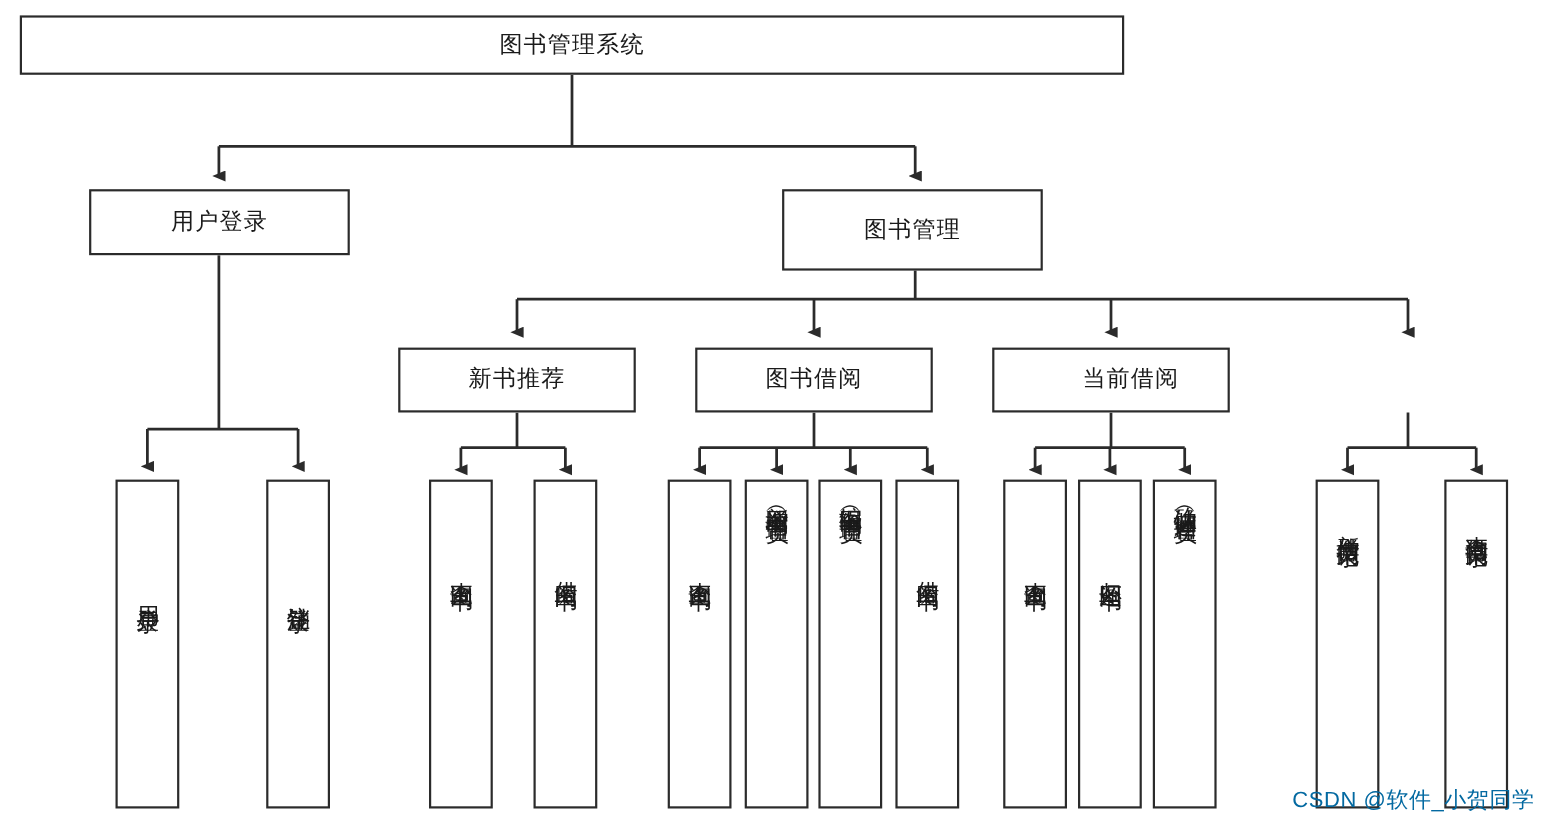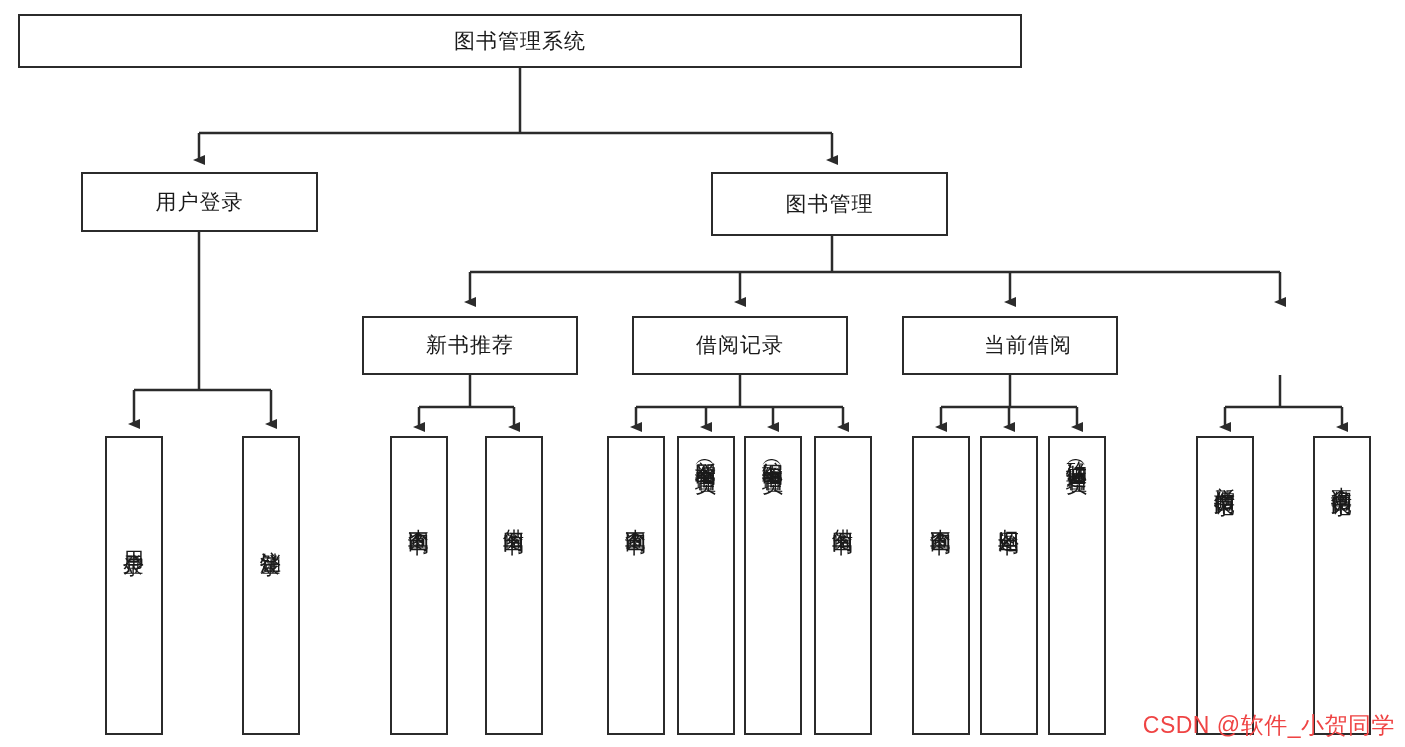--- a/index.html
+++ b/index.html
@@ -60,22 +60,22 @@
     left: 0;
     top: 0;
     width: 1405px;
     height: 747px;
     pointer-events: none;
   }
   .watermark {
     position: absolute;
     right: 10px;
     bottom: 6px;
-    font-size: 23px;
-    color: #ef4444;
+    font-size: 20px;
+    color: #0369a1;
     letter-spacing: 0.5px;
     white-space: nowrap;
   }
 </style>
 </head>
 <body>
 
 <div id="canvas">
 
   <svg class="edges" viewBox="0 0 1405 747">
@@ -128,29 +128,29 @@
     </g>
   </svg>
 
   <div class="node" style="left:18px; top:14px; width:1004px; height:54px;">
     <span class="label">图书管理系统</span>
   </div>
 
   <div class="node" style="left:81px; top:172px; width:237px; height:60px;">
     <span class="label">用户登录</span>
   </div>
-  <div class="node" style="left:711px; top:172px; width:237px; height:64px;">
+  <div class="node" style="left:711px; top:172px; width:237px; height:74px;">
     <span class="label">图书管理</span>
   </div>
 
   <div class="node" style="left:362px; top:316px; width:216px; height:59px;">
     <span class="label">新书推荐</span>
   </div>
   <div class="node" style="left:632px; top:316px; width:216px; height:59px;">
-    <span class="label">借阅记录</span>
+    <span class="label">图书借阅</span>
   </div>
   <div class="node" style="left:902px; top:316px; width:216px; height:59px;padding-left:36px;">
     <span class="label">当前借阅</span>
   </div>
 
   <div class="node vertical mid3" style="left:105px; top:436px; width:58px; height:299px;">
     <span class="label">用户登录</span>
   </div>
   <div class="node vertical mid3" style="left:242px; top:436px; width:58px; height:299px;">
     <span class="label">注销登录</span>

